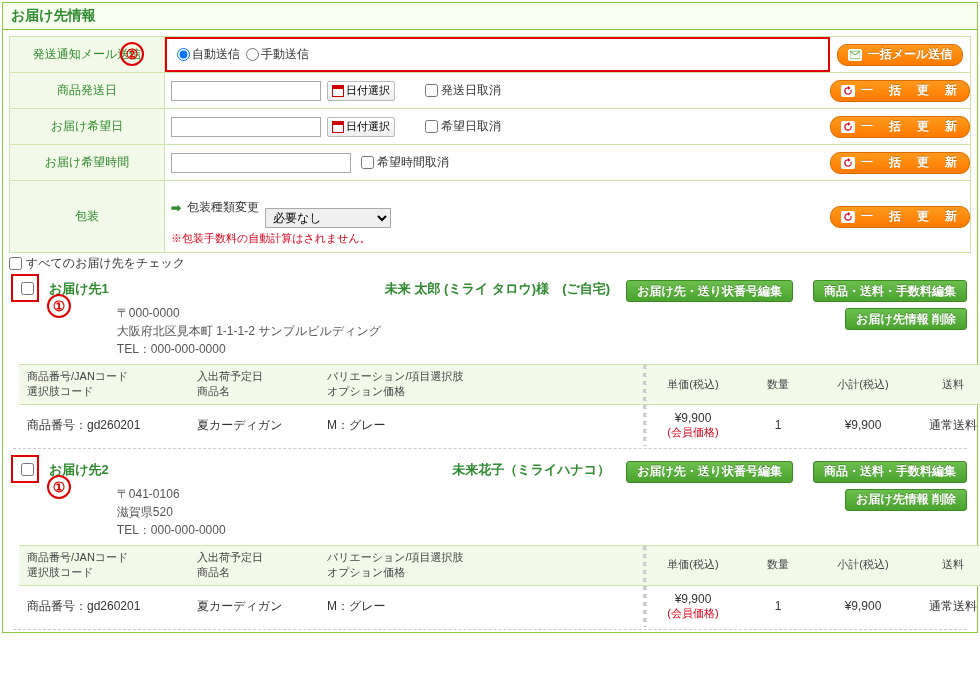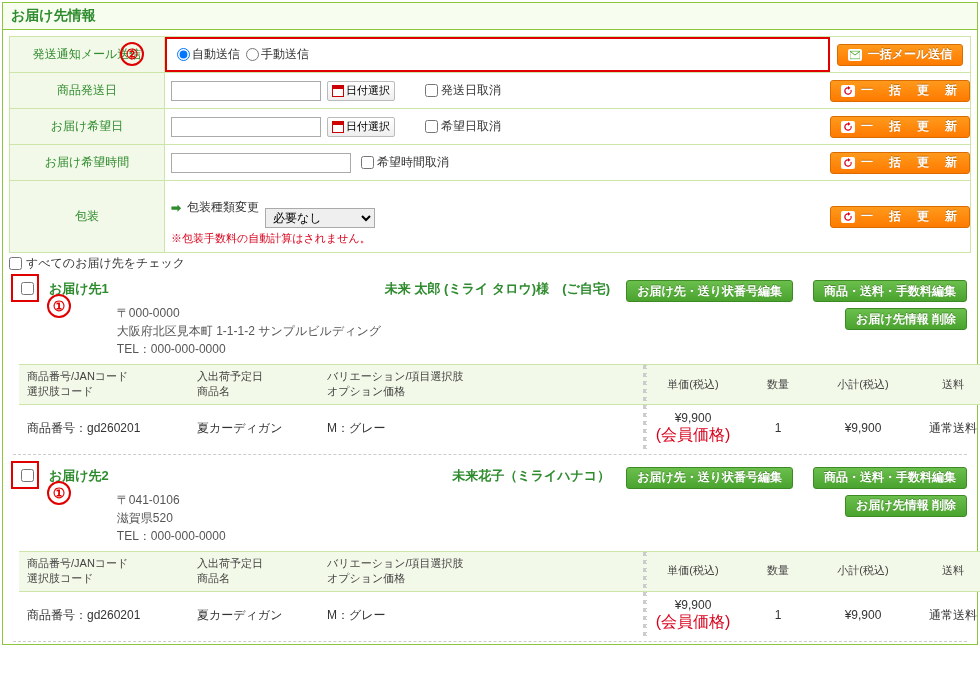--- a/index.html
+++ b/index.html
@@ -9,21 +9,21 @@
 .settings-block { border: 1px solid #cde5a8; margin: 6px 6px 0 6px; }
 .setting-row { display: flex; align-items: stretch; border-bottom: 1px solid #cde5a8; min-height: 36px; }
 .setting-row:last-child { border-bottom: none; }
 .setting-label { width: 155px; background: #f3f9e8; color: #2e8b2e; display: flex; align-items: center; justify-content: center; font-size: 12px; border-right: 1px solid #cde5a8; text-align: center; }
 .setting-body { flex: 1; display: flex; align-items: center; padding: 4px 6px; gap: 6px; position: relative; }
 .setting-body.red-outlined { border: 2px solid #e00000; }
 .setting-action { width: 140px; display: flex; align-items: center; justify-content: center; padding: 2px 6px; }
 .btn-orange {
   display: inline-flex; align-items: center; gap: 6px;
   background: linear-gradient(#ff9a1c, #ff7a00);
-  border: 1px solid #d96b00; border-radius: 3px;
+  border: 1px solid #d96b00; border-radius: 10px;
   color: #fff; font-weight: bold; font-size: 12px;
   padding: 3px 10px; height: 22px; cursor: pointer;
   text-shadow: 0 -1px 0 rgba(0,0,0,.25);
   letter-spacing: 2px;
   white-space: nowrap;
 }
 .btn-orange .ico-box { width: 14px; height: 12px; background: #fff; border-radius: 2px; display: inline-flex; align-items: center; justify-content: center; }
 .btn-orange .ico-box svg { width: 10px; height: 10px; }
 .btn-green {
   display: inline-flex; align-items: center;
@@ -37,21 +37,21 @@
 .datepick-btn {
   display: inline-flex; align-items: center; gap: 2px;
   border: 1px solid #bbb; background: linear-gradient(#fff,#eee);
   border-radius: 2px; padding: 1px 4px; font-size: 11px; cursor: pointer;
   height: 20px;
 }
 .datepick-btn .cal { width: 12px; height: 12px; background: #fff; border: 1px solid #c00; display: inline-block; position: relative; }
 .datepick-btn .cal:before { content:""; position:absolute; top:0; left:0; right:0; height:3px; background:#c00; }
 input[type=text].field, select.field { border: 1px solid #aaa; height: 20px; padding: 1px 3px; font-size: 12px; }
 input[type=text].field { width: 150px; }
-select.field { width: 110px; margin-top: 21px; }
+select.field { width: 126px; margin-top: 21px; }
 .chk-row { display: flex; align-items: center; gap: 4px; padding: 2px 6px; }
 .arrow-green { color: #2e8b2e; font-weight: bold; }
 .note-red { color: #d9001b; font-size: 11px; }
 .dest-header { display: flex; align-items: flex-start; gap: 8px; padding: 10px 10px 6px 10px; position: relative; }
 .dest-check-wrap { position: relative; width: 28px; display: flex; justify-content: center; padding-top: 2px; }
 .red-ann-box { position: absolute; border: 2px solid #e00000; width: 28px; height: 28px; top: -6px; left: -2px; pointer-events: none; }
 .red-ann-circle { position: absolute; left: 44px; top: 14px; width: 24px; height: 24px; border: 2px solid #e00000; border-radius: 50%; color: #e00000; display: flex; align-items: center; justify-content: center; font-size: 14px; font-weight: bold; pointer-events: none; }
 .red-ann-circle.c2 { position: absolute; width: 24px; height: 24px; border: 2px solid #e00000; border-radius: 50%; color: #e00000; display: flex; align-items: center; justify-content: center; font-size: 14px; font-weight: bold; pointer-events: none; left: auto; top: auto; }
 .dest-title { color: #2e8b2e; font-weight: bold; font-size: 13px; white-space: nowrap; }
 .dest-name { color: #2e8b2e; font-weight: bold; font-size: 13px; margin-bottom: 6px; text-align: right; }
@@ -63,21 +63,21 @@
 table.items th { background: #f3f9e8; color: #444; font-weight: normal; text-align: left; padding: 4px 8px; border-top: 1px solid #cde5a8; border-bottom: 1px solid #cde5a8; font-size: 11px; line-height: 1.4; }
 table.items td { padding: 6px 8px; font-size: 12px; }
 table.items th.center, table.items td.center { text-align: center; }
 .zigzag-cell { position: relative; }
 .zigzag-cell:before {
   content: ""; position: absolute; left: 0; top: 0; bottom: 0; width: 8px;
   background:
     linear-gradient(135deg, #ccc 25%, transparent 25%) 0 0/8px 8px,
     linear-gradient(45deg, #ccc 25%, transparent 25%) 0 4px/8px 8px;
 }
-.sub-price { color: #d9001b; font-size: 16px; display: block; }
+.sub-price { color: #d9001b; font-size: 11px; display: block; }
 .nopad { padding: 0 !important; }
 .pkg-row-body { display: block; padding: 6px 6px; }
 hr.soft { border: none; border-top: 1px dashed #ccc; margin: 2px 10px; }
 </style>
 </head>
 <body>
 
 <div class="panel">
   <div class="panel-title">お届け先情報</div>
 

